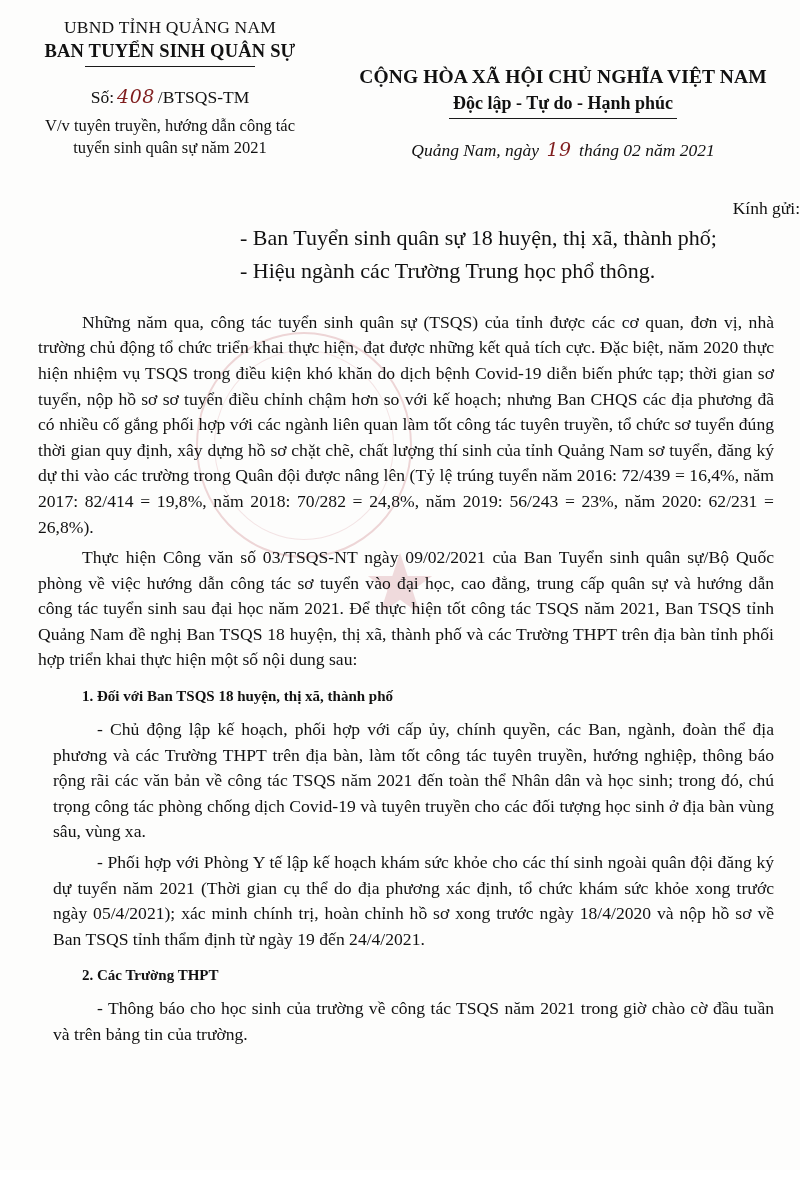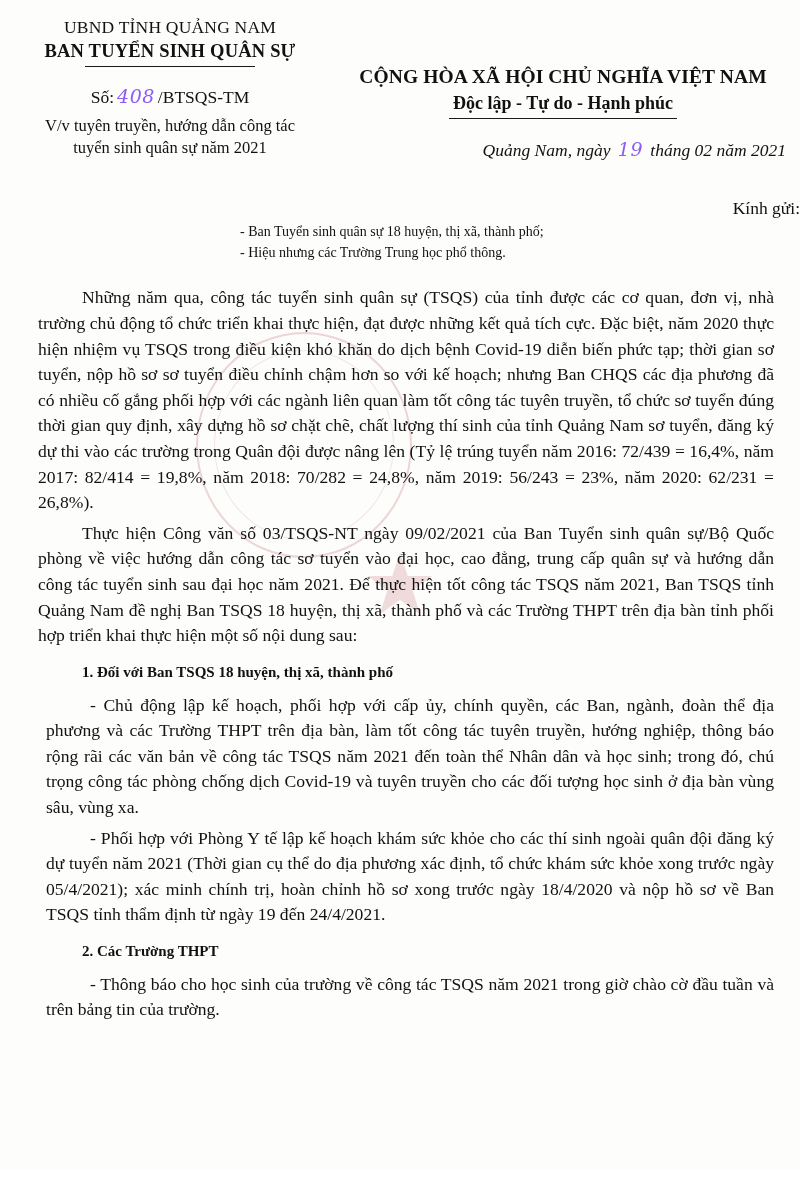--- a/index.html
+++ b/index.html
@@ -112,52 +112,51 @@
   .sodoc {
     font-size: 17.5px;
     margin-top: 17px;
     line-height: 1.3;
     white-space: nowrap;
   }
   .hand {
     font-family: "DejaVu Serif", "Liberation Serif", serif;
     font-style: italic;
     font-size: 19px;
-    color: #8b5cf6;
+    color: #7f1d1d;
     letter-spacing: 0.5px;
     padding: 0 3px;
   }
   .subject {
     font-size: 16.5px;
     line-height: 1.34;
     margin-top: 7px;
     padding: 0 16px;
   }
   .dateline {
     font-style: italic;
     font-size: 17.5px;
     margin-top: 19px;
     white-space: nowrap;
-    text-align: right;
   }
 
   
   .kinhgui-block {
     position: relative;
     z-index: 2;
     margin-top: 34px;
   }
   .kinhgui {
     font-size: 17.5px;
     padding-left: 158px;
     line-height: 1.5;
     text-align: right;
   }
   .recipient {
-    font-size: 14px;
+    font-size: 22px;
     padding-left: 240px;
     line-height: 1.52;
   }
 
   
   .body {
     position: relative;
     z-index: 2;
     padding: 0 26px 0 38px;
     margin-top: 22px;
@@ -176,21 +175,21 @@
     line-height: 1.46;
     text-indent: 44px;
     margin: 13px 0 9px 0;
     text-align: left;
   }
   p.bullet {
     font-size: 17.6px;
     line-height: 1.455;
     text-align: justify;
     text-indent: 44px;
-    margin: 0 0 5px 8px;
+    margin: 0 0 5px 15px;
   }
   .gap { margin-top: 12px; }
 </style>
 </head>
 <body>
 
 <div class="page">
 
   <div class="seal"></div>
   <svg class="seal-star" viewBox="0 0 100 100">
@@ -222,21 +221,21 @@
         <span class="hand">19</span>
         <span>tháng 02</span>
         <span>năm 2021</span>
       </div>
     </div>
   </div>
 
   <div class="kinhgui-block">
     <div class="kinhgui">Kính gửi:</div>
     <div class="recipient">- Ban Tuyển sinh quân sự 18 huyện, thị xã, thành phố;</div>
-    <div class="recipient">- Hiệu nhưng các Trường Trung học phổ thông.</div>
+    <div class="recipient">- Hiệu ngành các Trường Trung học phổ thông.</div>
   </div>
 
   <div class="body">
 
     <p class="para">Những năm qua, công tác tuyển sinh quân sự (TSQS) của tỉnh được các cơ quan, đơn vị, nhà trường chủ động tổ chức triển khai thực hiện, đạt được những kết quả tích cực. Đặc biệt, năm 2020 thực hiện nhiệm vụ TSQS trong điều kiện khó khăn do dịch bệnh Covid-19 diễn biến phức tạp; thời gian sơ tuyển, nộp hồ sơ sơ tuyển điều chỉnh chậm hơn so với kế hoạch; nhưng Ban CHQS các địa phương đã có nhiều cố gắng phối hợp với các ngành liên quan làm tốt công tác tuyên truyền, tổ chức sơ tuyển đúng thời gian quy định, xây dựng hồ sơ chặt chẽ, chất lượng thí sinh của tỉnh Quảng Nam sơ tuyển, đăng ký dự thi vào các trường trong Quân đội được nâng lên (Tỷ lệ trúng tuyển năm 2016: 72/439 = 16,4%, năm 2017: 82/414 = 19,8%, năm 2018: 70/282 = 24,8%, năm 2019: 56/243 = 23%, năm 2020: 62/231 = 26,8%).</p>
 
     <p class="para">Thực hiện Công văn số 03/TSQS-NT ngày 09/02/2021 của Ban Tuyển sinh quân sự/Bộ Quốc phòng về việc hướng dẫn công tác sơ tuyển vào đại học, cao đẳng, trung cấp quân sự và hướng dẫn công tác tuyển sinh sau đại học năm 2021. Để thực hiện tốt công tác TSQS năm 2021, Ban TSQS tỉnh Quảng Nam đề nghị Ban TSQS 18 huyện, thị xã, thành phố và các Trường THPT trên địa bàn tỉnh phối hợp triển khai thực hiện một số nội dung sau:</p>
 
     <p class="heading">1. Đối với Ban TSQS 18 huyện, thị xã, thành phố</p>
 

